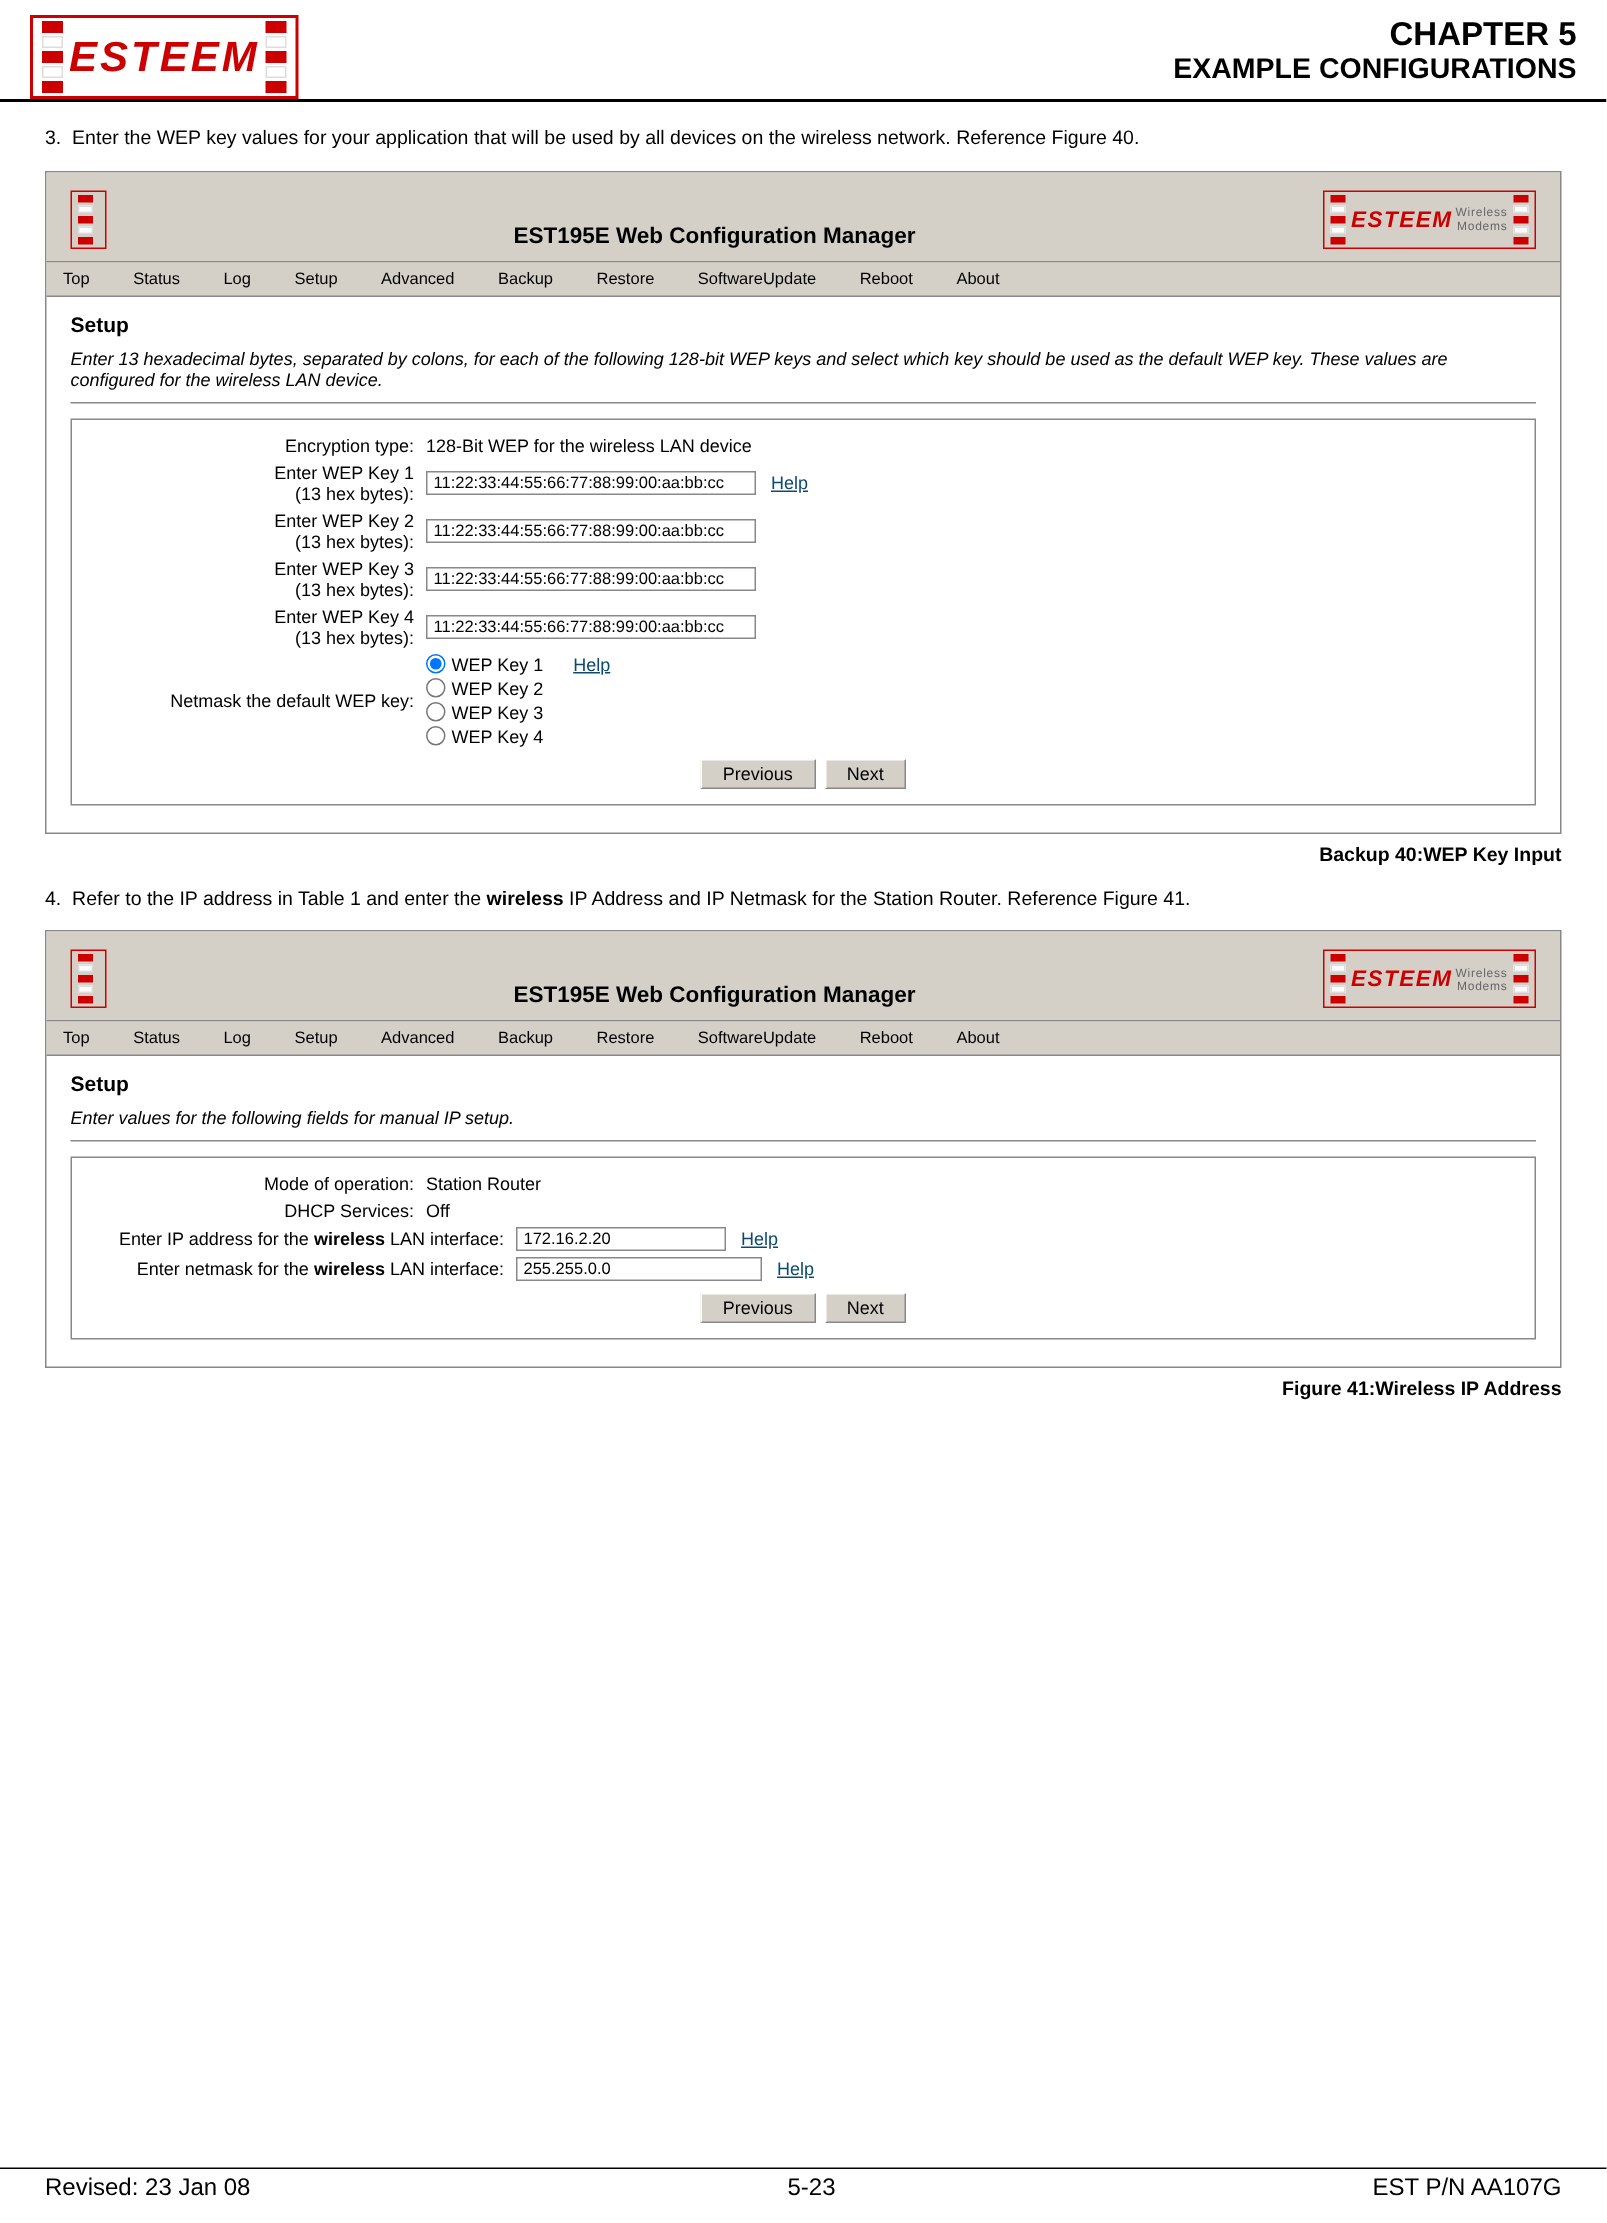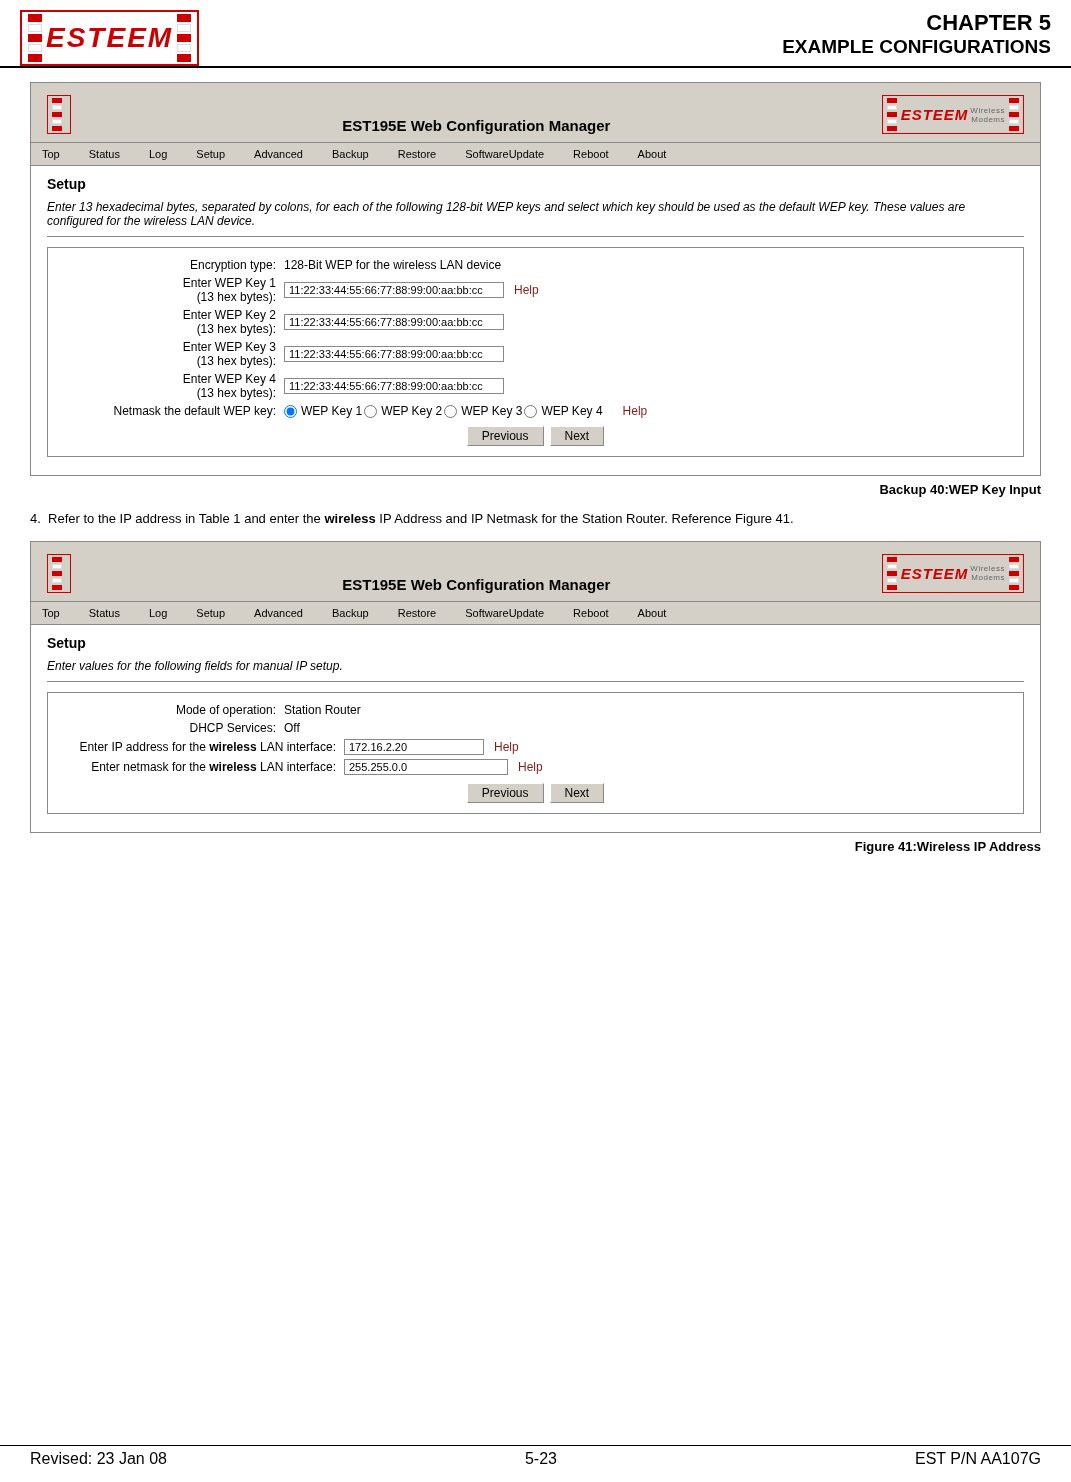--- a/index.html
+++ b/index.html
@@ -138,29 +138,30 @@
 
     .form-input {
       border: 1px solid #888;
       padding: 1px 4px;
       font-size: 11px;
       width: 220px;
       background: #fff;
     }
 
     .form-link {
-      color: #7f1d1d;
+      color: #0c4a6e;
+      text-decoration: underline;
       margin-left: 10px;
       font-size: 12px;
       cursor: pointer;
     }
 
     .radio-group {
       display: flex;
-      flex-direction: row;
+      flex-direction: column;
       gap: 2px;
       font-size: 12px;
     }
 
     .radio-row {
       display: flex;
       align-items: center;
       gap: 4px;
     }
 
@@ -321,20 +322,23 @@
     </div>
   </div>
   <div class="header-right">
     <span class="chapter-title">CHAPTER 5</span>
     <span class="chapter-subtitle">EXAMPLE CONFIGURATIONS</span>
   </div>
 </div>
 
 <div class="main-content">
 
+  <p class="step-text">
+    3.&nbsp;&nbsp;<span>Enter the WEP key values for your application that will be used by all devices on the wireless network. Reference Figure 40.</span>
+  </p>
 
   <div class="config-box">
 
     <div class="config-header">
       <div>
         <div class="logo-box-small">
           <div class="logo-stripes">
             <div class="stripe-sm"></div>
             <div class="stripe-sm white"></div>
             <div class="stripe-sm"></div>

